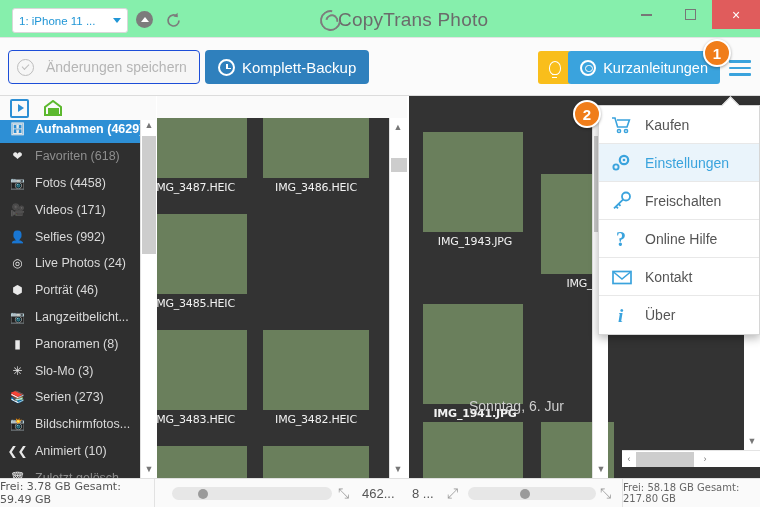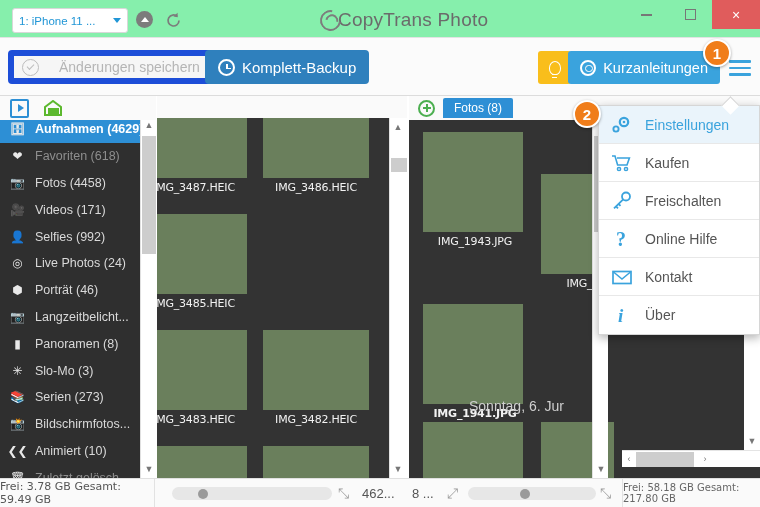--- a/index.html
+++ b/index.html
@@ -54,22 +54,22 @@
   .w-min .bar{width:11px;height:2px;background:#777;}
   .w-max .sq{width:11px;height:11px;border:1.6px solid #777;}
 
   
   .toolbar{
     position:absolute; left:0; top:38px; width:760px; height:58px;
     background:#fbfbfb; border-bottom:1px solid #dcdcdc;
   }
   .btn-save{
     position:absolute; left:8px; top:12px; height:34px; padding:0 12px 0 8px;
-    display:flex;align-items:center;gap:20px;
-    background:#f6f6f6;border:6px solid #1d4ed8;border-radius:4px;
+    display:flex;align-items:center;gap:12px;
+    background:#f6f6f6;border:1px solid #1d4ed8;border-radius:4px;
     color:#b5b5b5;font-size:14px;cursor:default;
   }
   .ico-check{width:17px;height:17px;border:1.6px solid #bdbdbd;border-radius:50%;position:relative;flex:none;}
   .ico-check:after{content:"";position:absolute;left:4px;top:4.5px;width:6px;height:3px;
     border-left:1.7px solid #bdbdbd;border-bottom:1.7px solid #bdbdbd;transform:rotate(-45deg);}
   .btn-backup{
     position:absolute; left:205px; top:12px; height:34px; padding:0 13px;
     display:flex;align-items:center;gap:7px;
     background:#2f80bd;border-radius:4px;color:#fff;font-size:15px;cursor:pointer;
   }
@@ -357,24 +357,20 @@
         <div class="ph grass"></div>
       </div>
     </div>
   <div class="mid-scroll">
     <div class="sc-arrow" style="top:0">▲</div>
     <div class="thumb"></div>
     <div class="sc-arrow" style="bottom:0">▼</div>
   </div>
 
   <div class="right"></div>
-  <div class="right-head">
-    <div class="plus"></div>
-    <div class="tab-fotos">Fotos (8)</div>
-  </div>
   <div class="rgrid" id="pc-grid">
       <div class="tile rtile" style="left: 14px; top: 12px;">
         <div class="ph pinata"></div>
         <div class="cap">IMG_1943.JPG</div>
       </div>
       <div class="tile rtile" style="left: 132px; top: 54px;">
         <div class="ph dog"></div>
         <div class="cap">IMG_1942</div>
       </div>
       <div class="tile rtile" style="left: 14px; top: 184px; font-weight: bold;">
@@ -459,43 +455,43 @@
     <div class="expand-ico" style="left:447px;top:6px;">⤢</div>
     <div class="zoomslider" style="left:468px;top:8px;width:128px;">
       <div class="knob" style="left:52px;"></div>
     </div>
     <div class="expand-ico" style="left:600px;top:6px;">⤡</div>
 
     <div class="st-cell st-right">Frei: 58.18 GB Gesamt: 217.80 GB</div>
   </div>
 
   <div class="menu" id="menu">
+      <div class="mitem">
+        <span class="mico">
+          <svg width="22" height="20" viewBox="0 0 22 20">
+            <path d="M1 3 h3 l2.6 9 h9.4 l2.4-7 H6" fill="none" stroke="#3aa3dd" stroke-width="1.6"></path>
+            <circle cx="8" cy="16" r="1.6" fill="none" stroke="#3aa3dd" stroke-width="1.5"></circle>
+            <circle cx="15" cy="16" r="1.6" fill="none" stroke="#3aa3dd" stroke-width="1.5"></circle>
+          </svg>
+        </span>
+        <span>Kaufen</span>
+      </div>
       <div class="mitem act">
         <span class="mico">
           <svg width="22" height="20" viewBox="0 0 22 20">
             <circle cx="13" cy="7" r="4.2" fill="none" stroke="#3aa3dd" stroke-width="2.2"></circle>
             <circle cx="13" cy="7" r="1.3" fill="#3aa3dd"></circle>
             <circle cx="5" cy="14" r="2.6" fill="none" stroke="#3aa3dd" stroke-width="1.9"></circle>
           </svg>
         </span>
         <span>Einstellungen</span>
       </div>
       <div class="mitem">
         <span class="mico">
           <svg width="22" height="20" viewBox="0 0 22 20">
-            <path d="M1 3 h3 l2.6 9 h9.4 l2.4-7 H6" fill="none" stroke="#3aa3dd" stroke-width="1.6"></path>
-            <circle cx="8" cy="16" r="1.6" fill="none" stroke="#3aa3dd" stroke-width="1.5"></circle>
-            <circle cx="15" cy="16" r="1.6" fill="none" stroke="#3aa3dd" stroke-width="1.5"></circle>
-          </svg>
-        </span>
-        <span>Kaufen</span>
-      </div>
-      <div class="mitem">
-        <span class="mico">
-          <svg width="22" height="20" viewBox="0 0 22 20">
             <circle cx="15" cy="5.5" r="4" fill="none" stroke="#3aa3dd" stroke-width="1.8"></circle>
             <path d="M12.2 8.4 L3 17.4 M5 15.4 l2 2 M7.5 12.9 l2 2" fill="none" stroke="#3aa3dd" stroke-width="1.8"></path>
           </svg>
         </span>
         <span>Freischalten</span>
       </div>
       <div class="mitem">
         <span class="mico">
           <svg width="22" height="20" viewBox="0 0 22 20">
             <text x="5" y="17" font-family="Liberation Serif,serif" font-size="20" font-weight="bold" fill="#3aa3dd">?</text>

